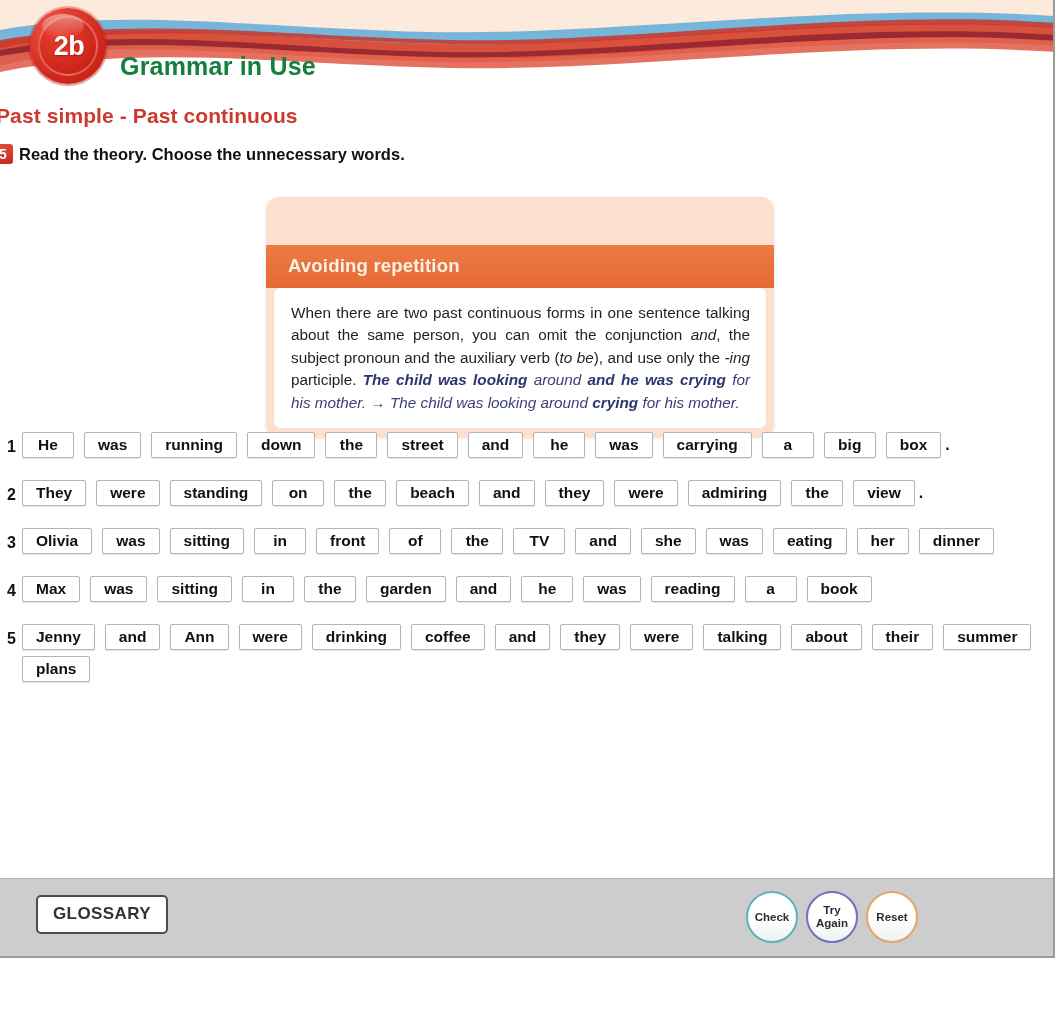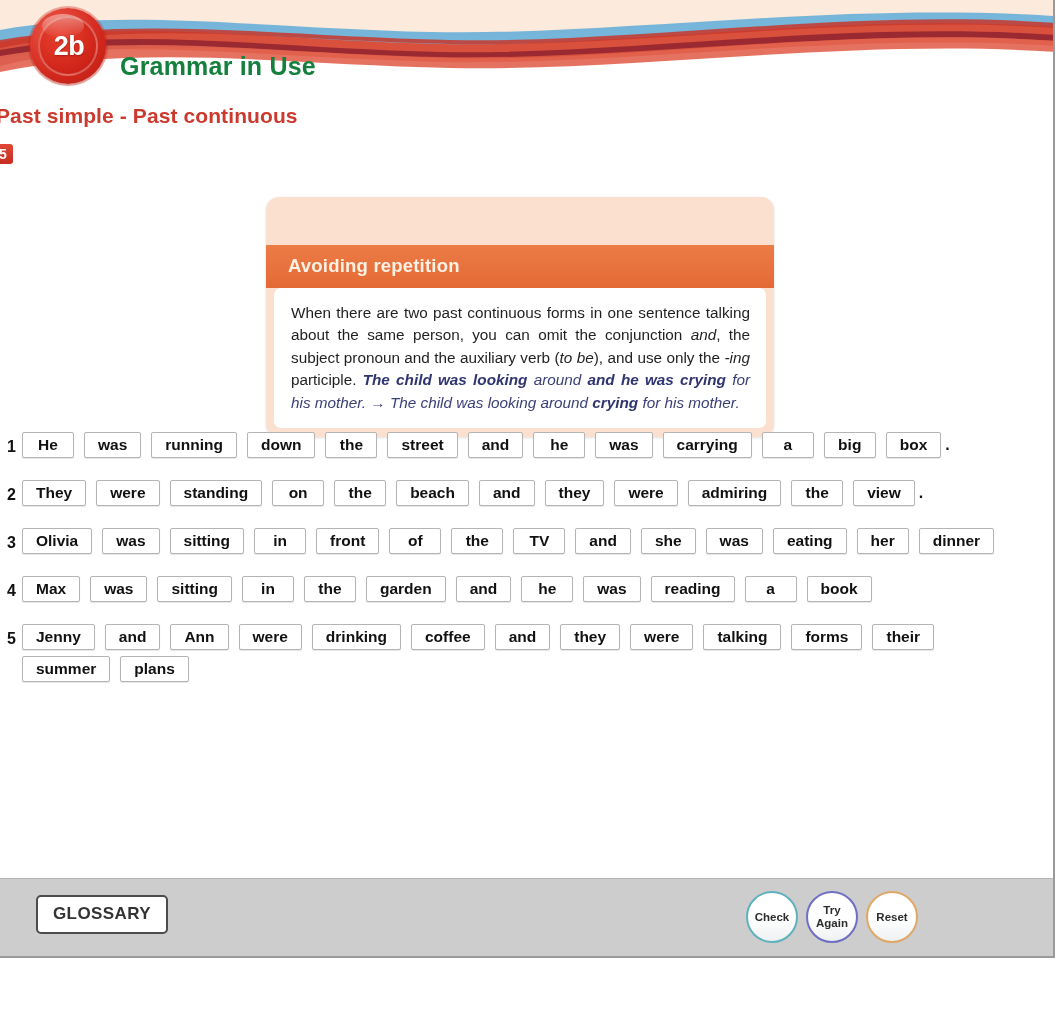--- a/index.html
+++ b/index.html
@@ -319,20 +319,21 @@
       <div class="seal-ring"></div>
       <div class="seal-gloss"></div>
       <div class="seal-text">2b</div>
     </div>
 
     <div id="title-main">Grammar in Use</div>
     <div id="subtitle">Past simple - Past continuous</div>
 
     <div id="instruction-row">
       <div id="ex-number">5</div>
+      <div id="instruction-text">Read the theory. Choose the unnecessary words.</div>
     </div>
 
     <div id="theory-box">
       <div id="theory-header">Avoiding repetition</div>
       <div id="theory-body">
         <span>When there are two past continuous forms in one sentence talking about the same person, you can omit the conjunction </span><span class="ital">and</span><span>, the subject pronoun and the auxiliary verb (</span><span class="ital">to be</span><span>), and use only the </span><span class="ital">-ing</span><span> participle. </span><span class="ex-bold">The child was looking</span><span class="ex"> around </span><span class="ex-bold">and he was crying</span><span class="ex"> for his mother. </span><span class="arrow">→</span> <span class="ex">The child was looking around </span><span class="ex-bold">crying</span><span class="ex"> for his mother.</span>
       </div>
     </div>
 
     <div id="exercises">
@@ -415,21 +416,21 @@
             <div class="word-box">Jenny</div>
             <div class="word-box">and</div>
             <div class="word-box">Ann</div>
             <div class="word-box">were</div>
             <div class="word-box">drinking</div>
             <div class="word-box">coffee</div>
             <div class="word-box">and</div>
             <div class="word-box">they</div>
             <div class="word-box">were</div>
             <div class="word-box">talking</div>
-            <div class="word-box">forms</div>
+            <div class="word-box">about</div>
             <div class="word-box">their</div>
             <div class="word-box">summer</div>
             <div class="word-box">plans</div>
           </div>
         </div>
       </div>
 
     <div id="toolbar">
       <div id="action-buttons">
         <div class="circle-btn check">

